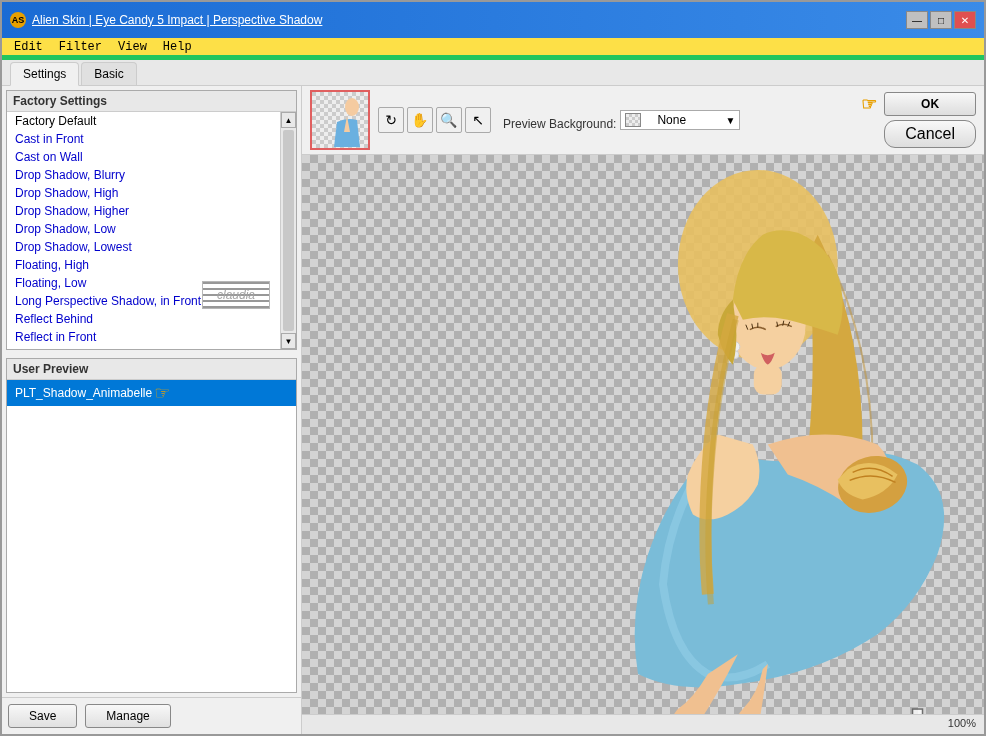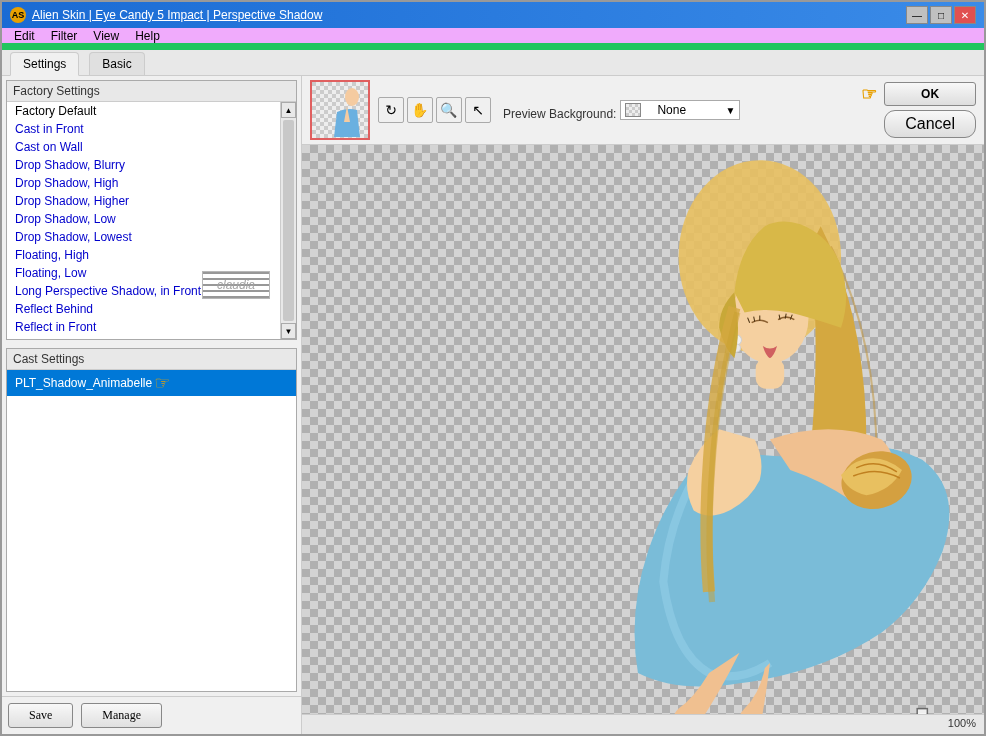--- a/index.html
+++ b/index.html
@@ -19,21 +19,21 @@
       display: flex;
       flex-direction: column;
     }
     .title-bar {
       background: linear-gradient(to right, #1a6bd4, #3a8be8);
       color: white;
       padding: 10px 8px;
       display: flex;
       align-items: center;
       justify-content: space-between;
-      height: 26px;
+      height: 36px;
     }
     .title-bar-left {
       display: flex;
       align-items: center;
       gap: 6px;
     }
     .title-icon {
       width: 16px;
       height: 16px;
       background: #e8a000;
@@ -61,26 +61,27 @@
       border: 1px solid #888;
       cursor: pointer;
       display: flex;
       align-items: center;
       justify-content: center;
       font-size: 10px;
       color: #000;
     }
     .title-btn.close { background: #e05050; color: white; }
     .menu-bar {
-      background: #f0abfc;
-      border-bottom: 7px solid #22c55e;
+      background: #fde047;
+      border-bottom: 5px solid #22c55e;
       display: flex;
       align-items: center;
       padding: 2px 4px;
       height: 22px;
+      font-family: Liberation Mono, monospace;
     }
     .menu-item {
       padding: 2px 8px;
       cursor: pointer;
       border-radius: 2px;
       font-size: 12px;
     }
     .tabs-bar {
       display: flex;
       align-items: flex-end;
@@ -90,21 +91,21 @@
       height: 26px;
     }
     .tab {
       padding: 4px 12px;
       cursor: pointer;
       border: 1px solid #ccc;
       border-bottom: none;
       background: #e0e0e0;
       border-radius: 4px 4px 0 0;
       font-size: 12px;
-      margin-right: 10px;
+      margin-right: 2px;
     }
     .tab.active {
       background: #f0f0f0;
       border-bottom: 1px solid #f0f0f0;
       margin-bottom: -1px;
       z-index: 1;
     }
     .main-content {
       display: flex;
       flex: 1;
@@ -124,21 +125,21 @@
       margin: 4px;
       background: white;
       display: flex;
       flex-direction: column;
     }
     .panel-section-header {
       background: #e8e8e8;
       border-bottom: 1px solid #ccc;
       padding: 3px 6px;
       font-size: 12px;
-      font-weight: normal;
+      font-weight: bold;
       color: #333;
     }
     .list-item {
       padding: 2px 8px;
       cursor: pointer;
       font-size: 12px;
       color: #0000cc;
       white-space: nowrap;
     }
     .list-item.selected {
@@ -165,21 +166,20 @@
       justify-content: flex-start;
       border-top: 1px solid #ccc;
     }
     .btn {
       padding: 4px 20px;
       background: linear-gradient(to bottom, #f8f8f8, #e0e0e0);
       border: 1px solid #888;
       border-radius: 3px;
       cursor: pointer;
       font-size: 12px;
-      font-family: Liberation Serif, serif;
     }
     .right-panel {
       flex: 1;
       display: flex;
       flex-direction: column;
       overflow: hidden;
     }
     .toolbar-area {
       display: flex;
       align-items: center;
@@ -367,21 +367,21 @@
         </div>
 
         <div style="position:absolute; top:195px; left:200px; z-index:10; pointer-events:none;">
           <div style="background: repeating-linear-gradient(0deg, #555 0px, #555 2px, transparent 2px, transparent 6px); padding:6px 14px; opacity:0.6; border:1px solid #888;">
             <span style="color:#666; font-size:12px; font-style:italic;margin-top:11px;">claudia</span>
           </div>
         </div>
       </div>
 
       <div class="panel-section user-settings-section" style="margin-top:4px; flex:1; min-height:0;">
-        <div class="panel-section-header">Cast Settings</div>
+        <div class="panel-section-header">User Preview</div>
         <div class="list-section-wrapper" style="flex:1;min-height:0;">
           <div class="list-section-content">
             <div class="list-item selected" style="display:flex; align-items:center; gap:2px;">
               <span>PLT_Shadow_Animabelle</span>
               <span class="gold-arrow">☞</span>
             </div>
           </div>
         </div>
       </div>
 

